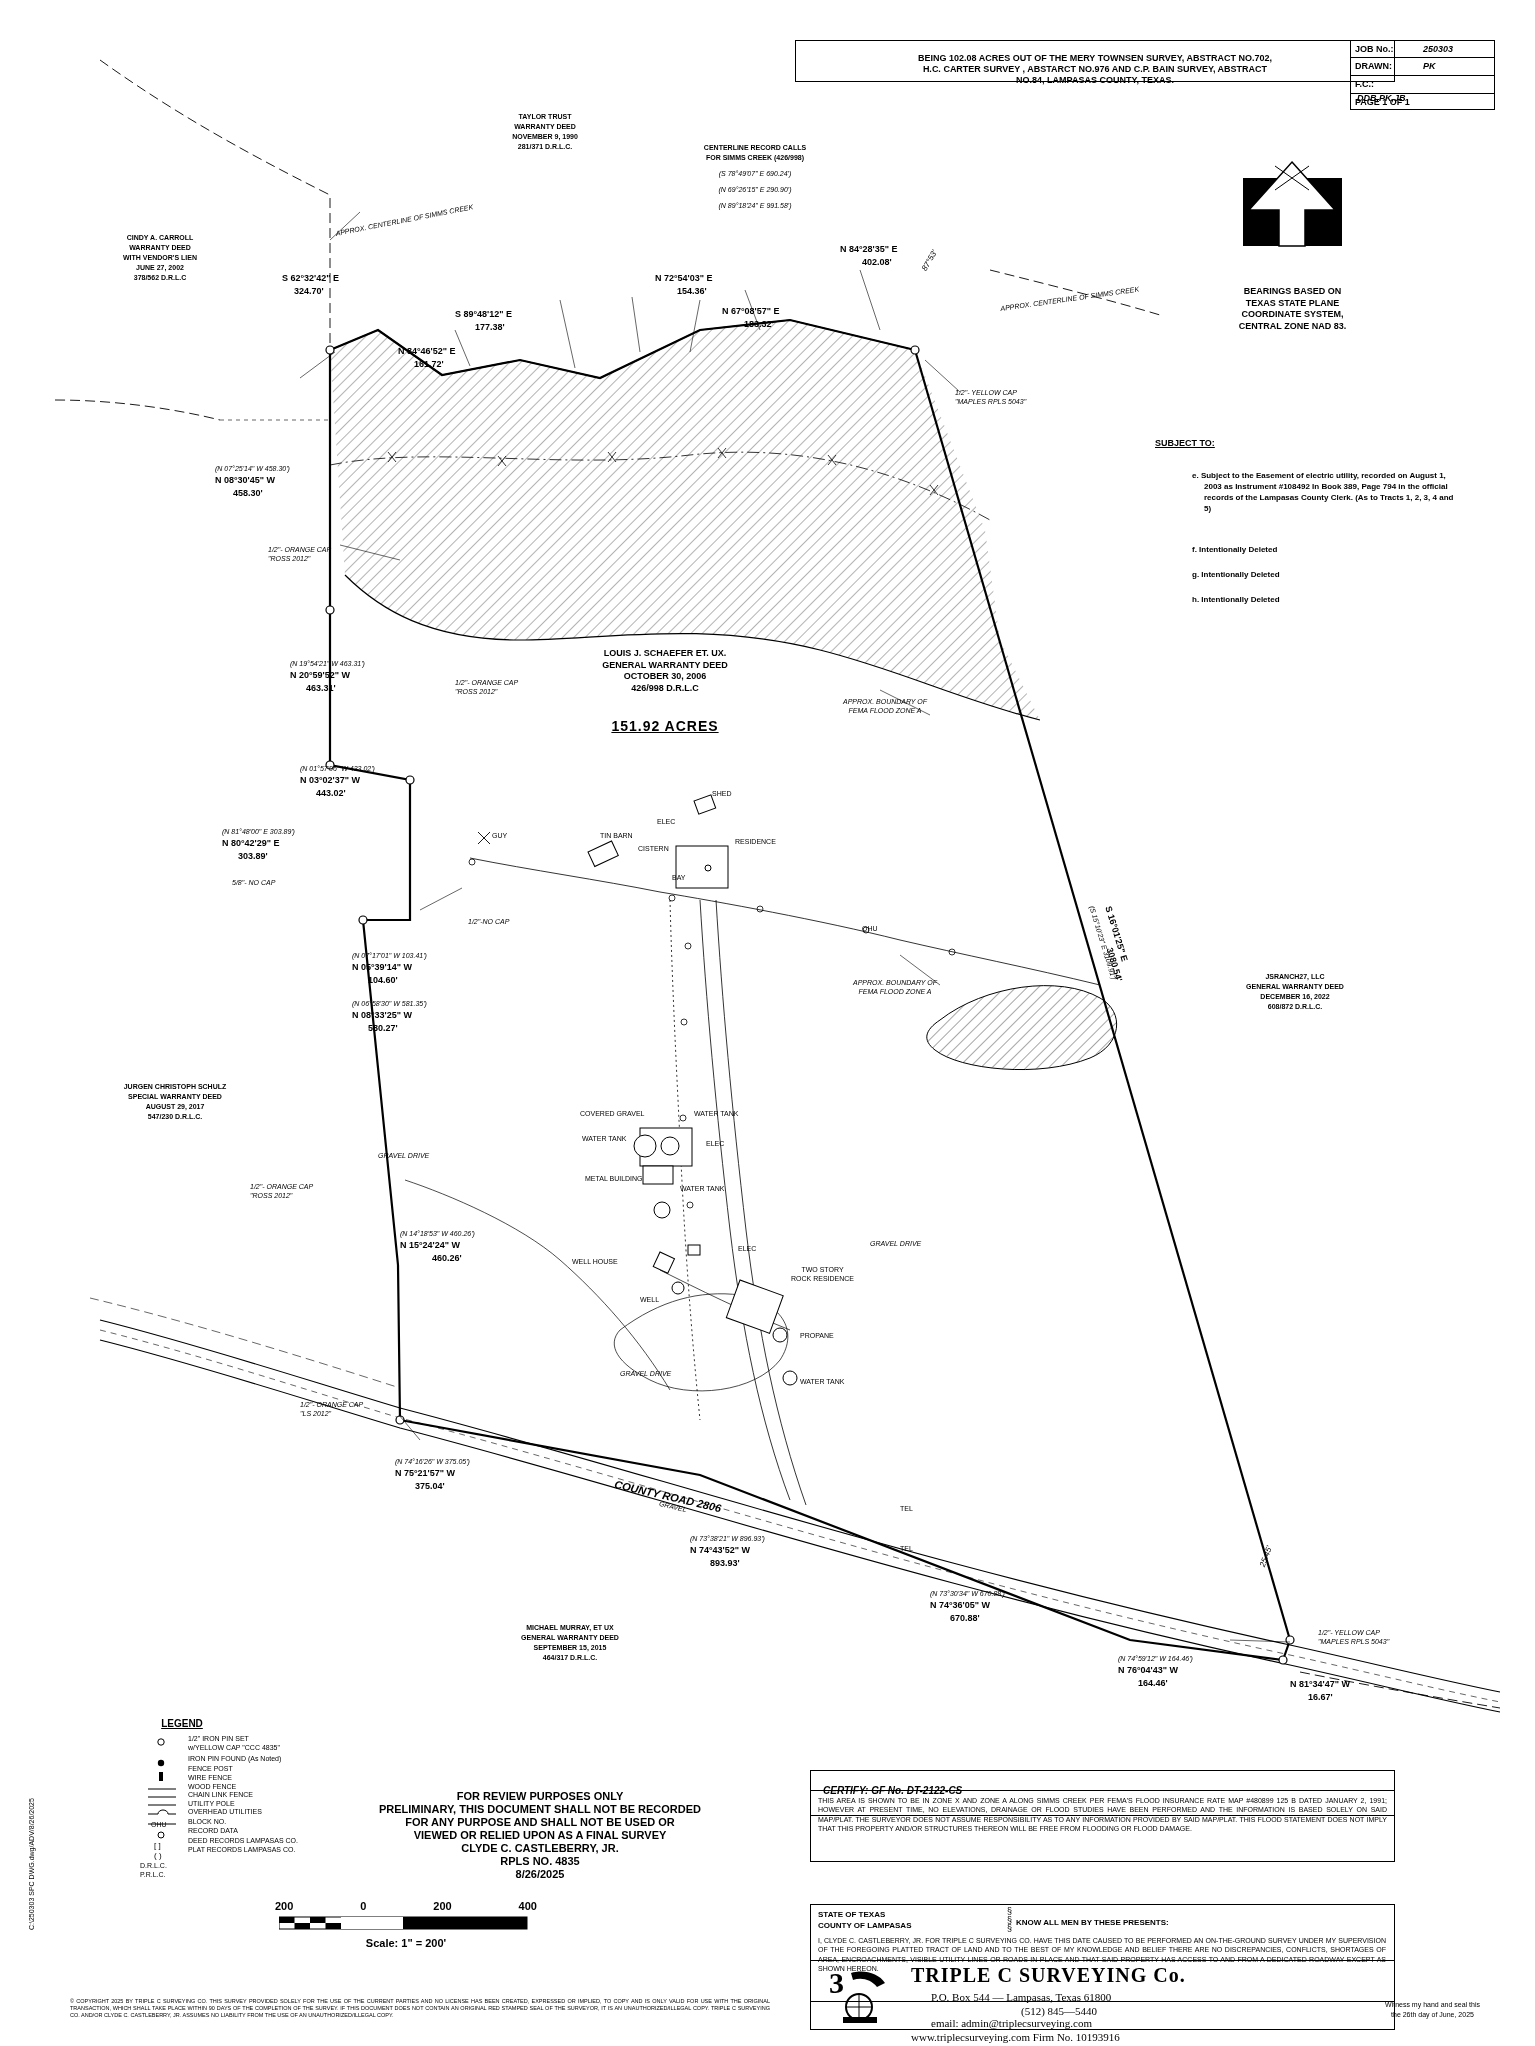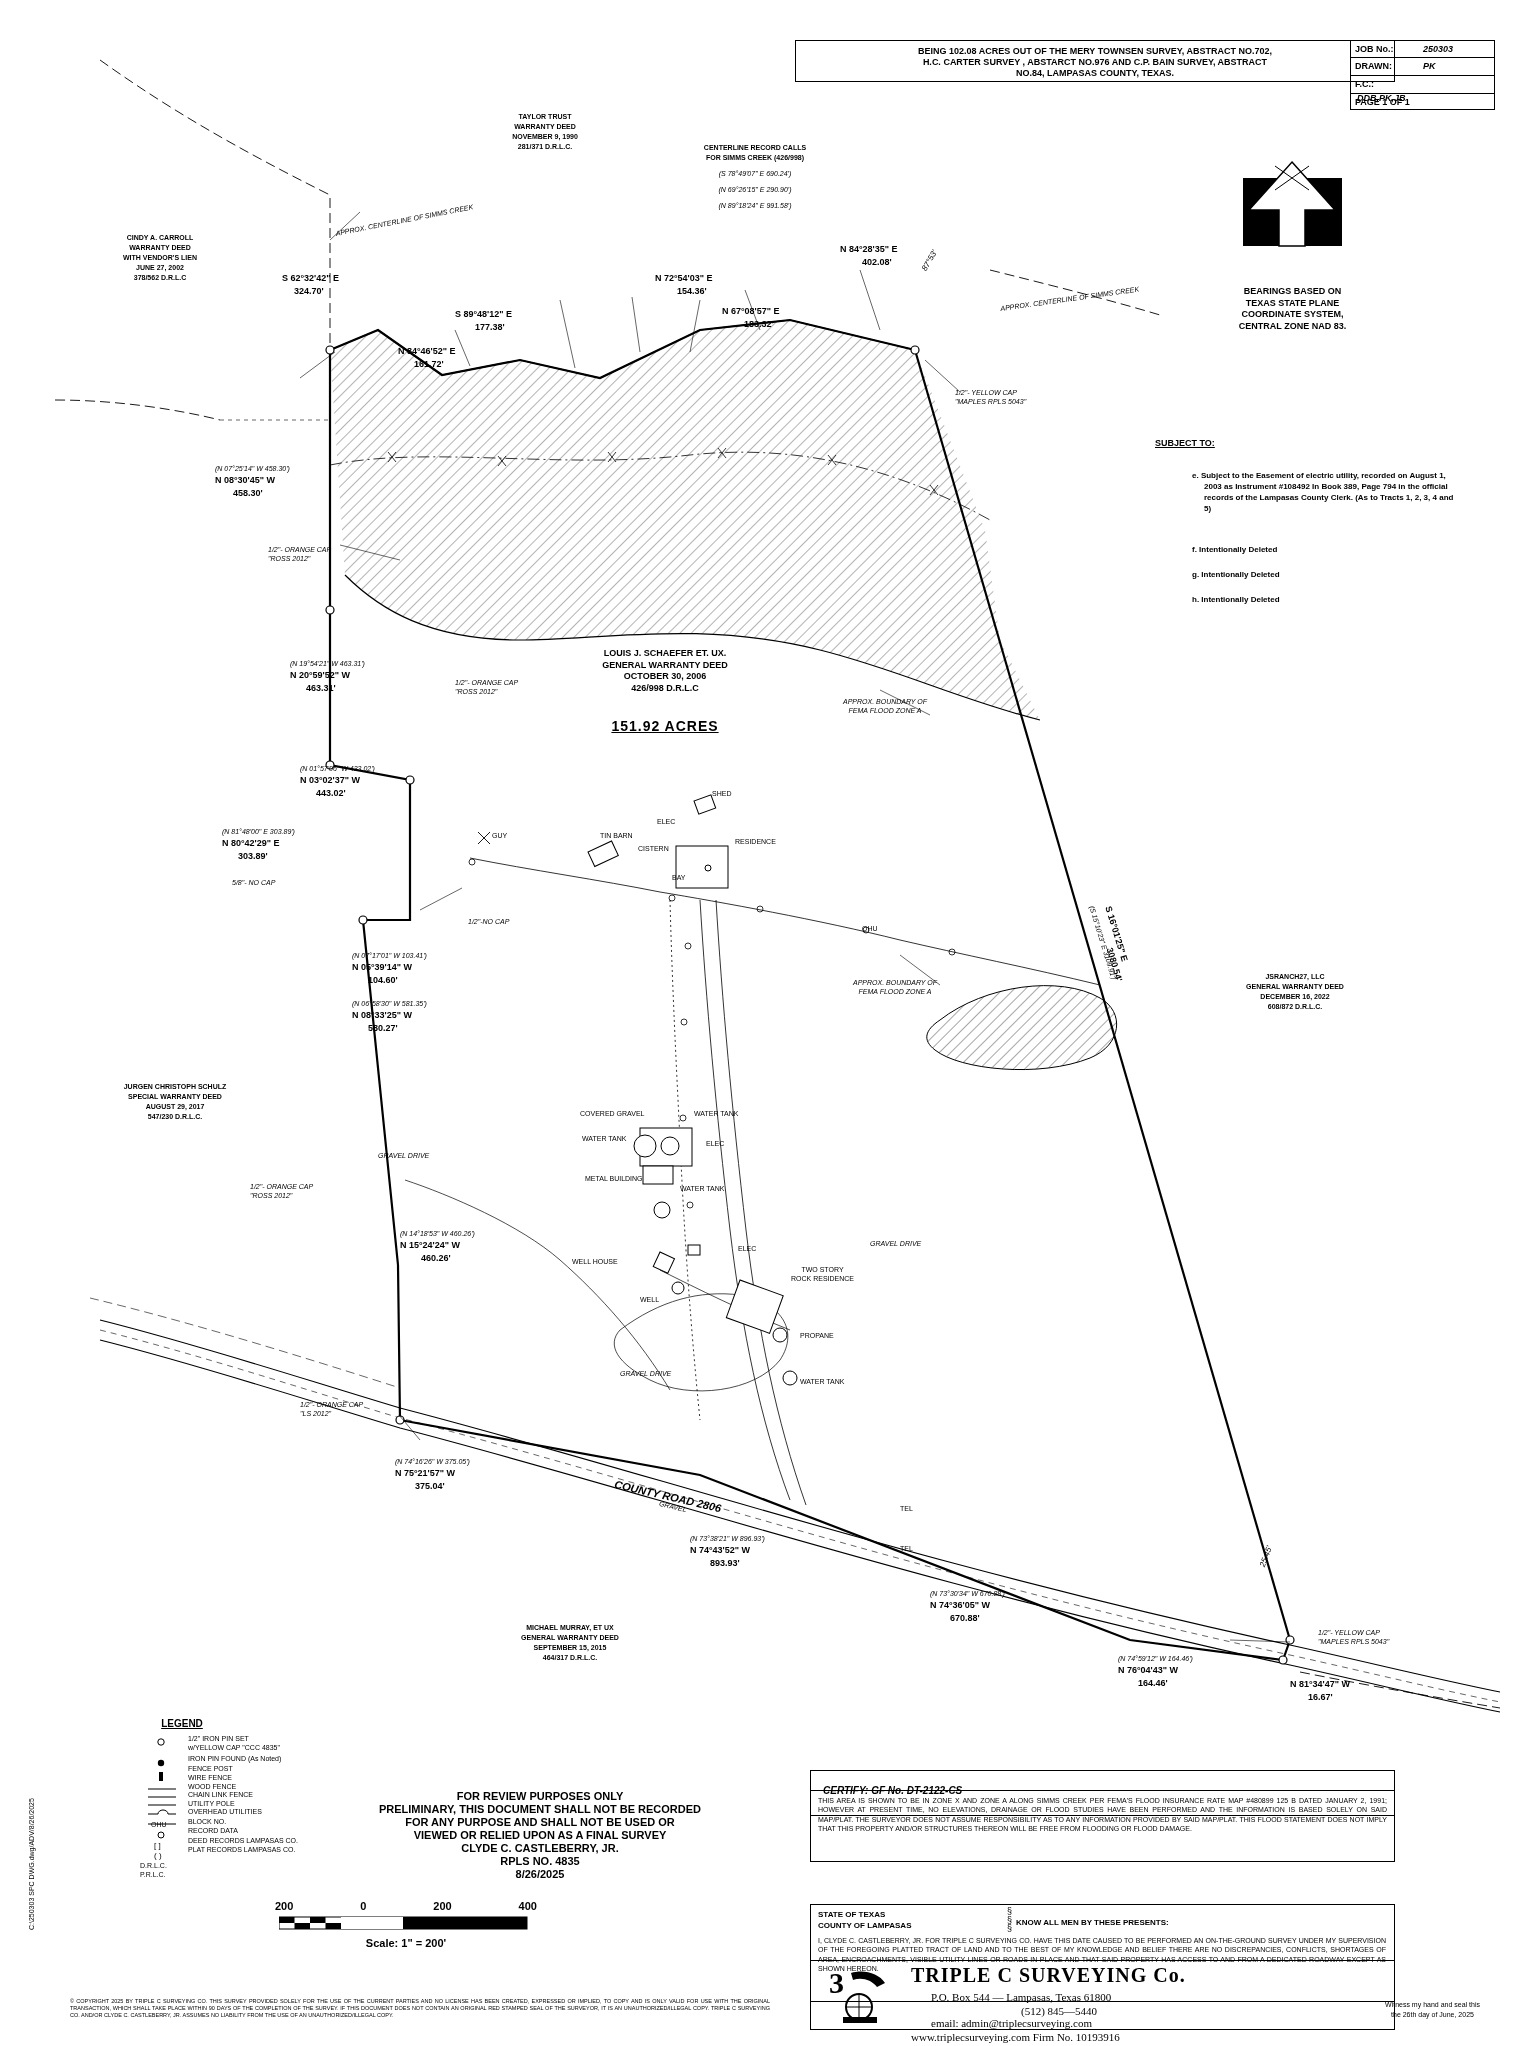--- a/index.html
+++ b/index.html
@@ -20,21 +20,21 @@
   svg{display:block;}
   .nowrap{white-space:nowrap;}
   .ul{text-decoration:underline;}
 </style>
 </head>
 <body>
 
 <div class="sheet">
 
   <div class="abs box" style="left:795px;top:40px;width:600px;height:42px;">
-    <div class="ctr t9 b" style="margin-top:5px;">BEING 102.08 ACRES OUT OF THE MERY TOWNSEN SURVEY, ABSTRACT NO.702,</div>
+    <div class="ctr t9 b" style="margin-top:12px;">BEING 102.08 ACRES OUT OF THE MERY TOWNSEN SURVEY, ABSTRACT NO.702,</div>
     <div class="ctr t9 b">H.C. CARTER SURVEY , ABSTARCT NO.976 AND C.P. BAIN SURVEY, ABSTRACT</div>
     <div class="ctr t9 b">NO.84, LAMPASAS COUNTY, TEXAS.</div>
   </div>
 
   <div class="abs box" style="left:1350px;top:40px;width:145px;height:70px;">
     <div class="row box" style="height:17px;border:none;border-bottom:1px solid #000;">
       <div class="t9 b" style="width:62px;padding:3px 0 0 4px;">JOB No.:</div>
       <div class="t9 b ital" style="padding:3px 0 0 6px;">250303</div>
     </div>
     <div class="row" style="height:17px;border-bottom:1px solid #000;">
@@ -273,21 +273,21 @@
     <div class="b" style="padding-left:16px;">104.60'</div>
   </div>
   <div class="abs t9" style="left:352px;top:1000px;line-height:13px;">
     <div class="tiny ital">(N 06°58'30" W 581.35')</div>
     <div class="b">N 08°33'25" W</div>
     <div class="b" style="padding-left:16px;">580.27'</div>
   </div>
   <div class="abs t9" style="left:400px;top:1230px;line-height:13px;">
     <div class="tiny ital">(N 14°18'53" W 460.26')</div>
     <div class="b">N 15°24'24" W</div>
-    <div class="b" style="padding-left:21px;">460.26'</div>
+    <div class="b" style="padding-left:32px;">460.26'</div>
   </div>
 
   <div class="abs tiny ital" style="left:250px;top:1182px;white-space:pre-line;line-height:9px;">1/2"- ORANGE CAP
 "ROSS 2012"</div>
   <div class="abs tiny ital" style="left:300px;top:1400px;white-space:pre-line;line-height:9px;">1/2"- ORANGE CAP
 "LS 2012"</div>
 
   <div class="abs t9" style="left:395px;top:1458px;line-height:13px;">
     <div class="tiny ital">(N 74°16'26" W 375.05')</div>
     <div class="b">N 75°21'57" W</div>

